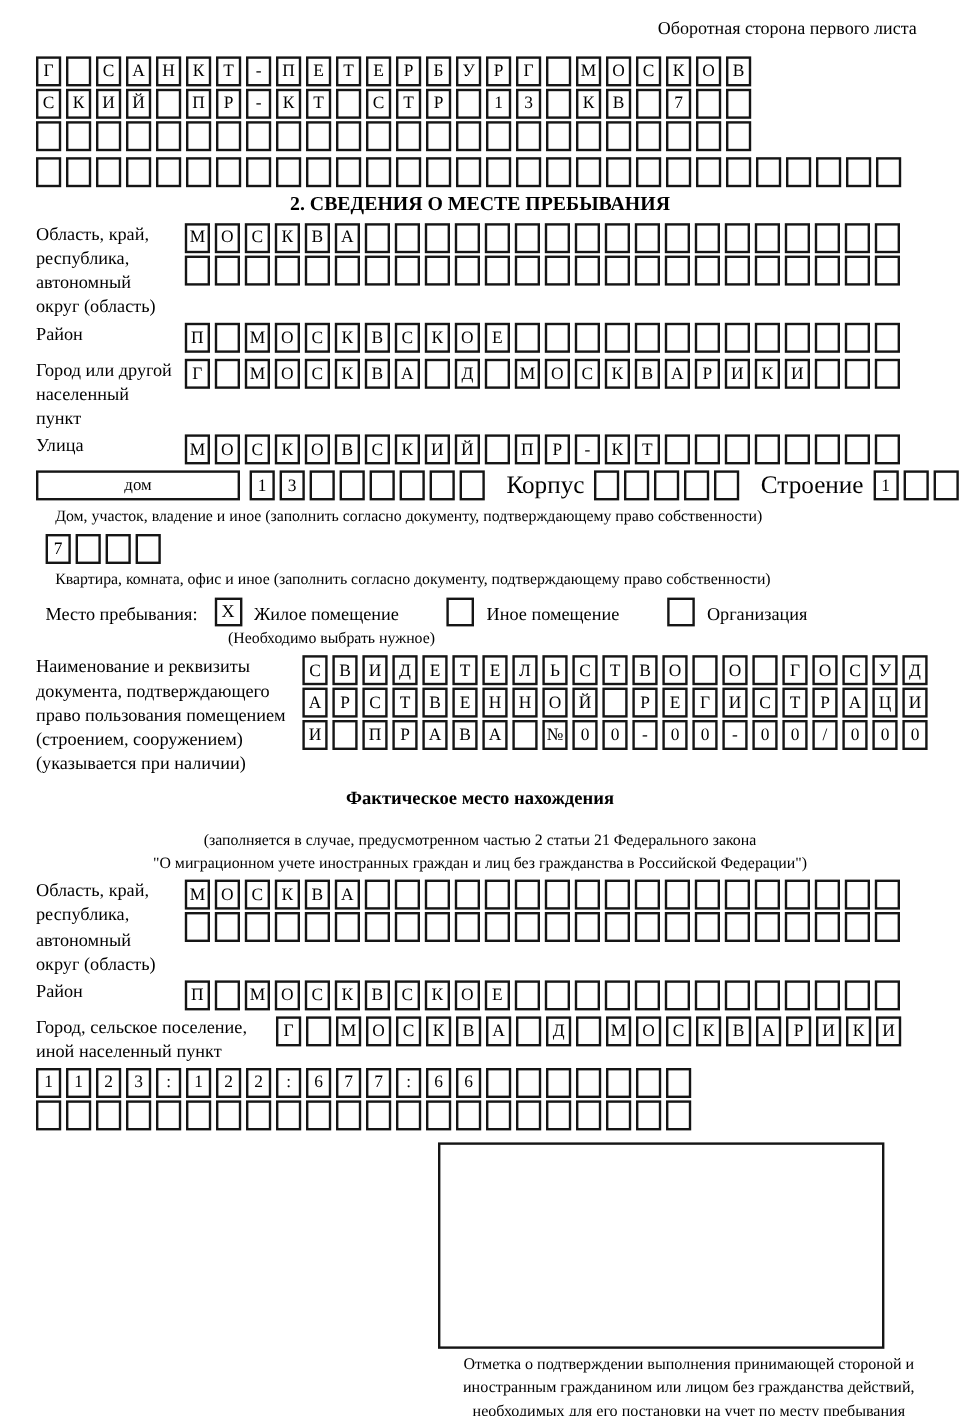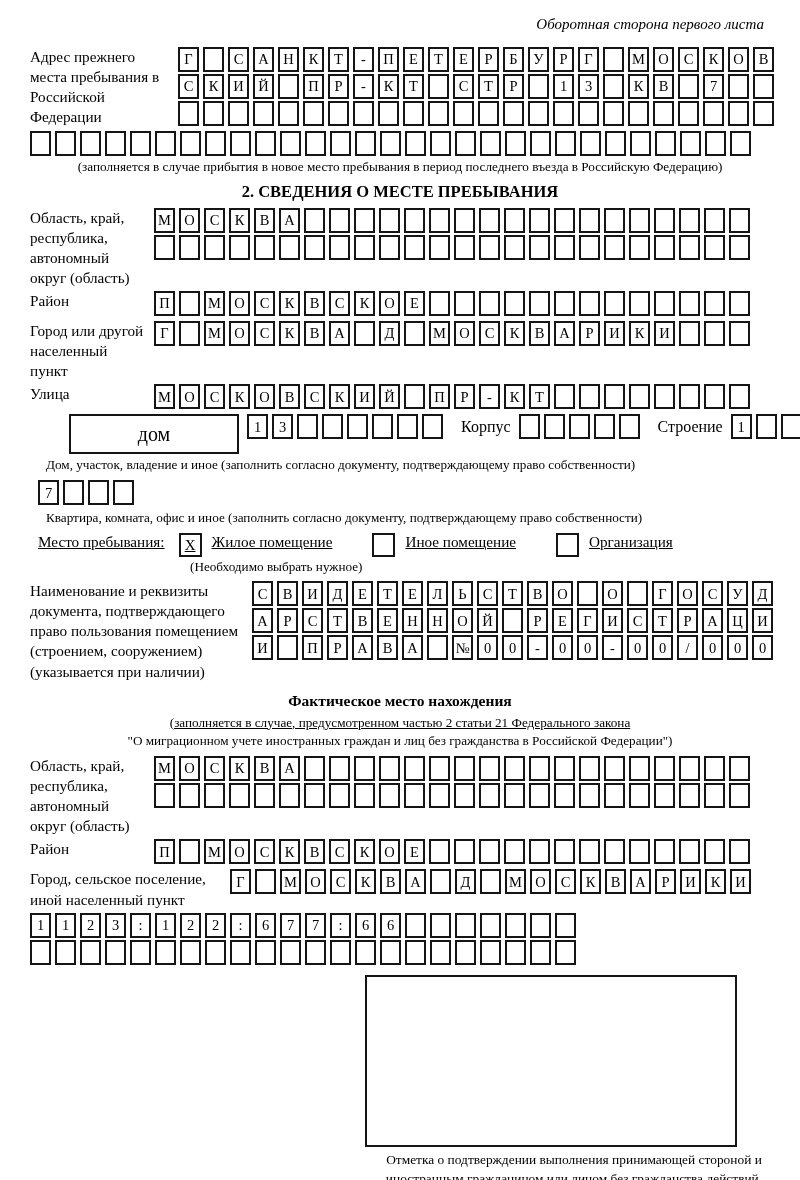--- a/index.html
+++ b/index.html
@@ -2,74 +2,73 @@
 <html><head>
 <meta charset="utf-8">
 <style>
   html,body { margin:0; padding:0; background:#fff; }
   .page {
     position:relative; width:800px; height:1180px; overflow:hidden;
     background:#fff; color:#000; box-sizing:border-box;
     font-family:"Liberation Serif","DejaVu Serif",serif;
     padding:12px 30px 0 30px;
   }
-  .header-note { text-align:right; font-size:15px; padding:4px 6px 14px 0;font-style:italic; }
+  .header-note { text-align:right; font-size:15px; padding:4px 6px 14px 0; }
 
   .field { display:flex; align-items:flex-start; margin-bottom:3px; }
   .flabel { flex:0 0 124px; font-size:15.2px; line-height:1.32; padding-right:6px; box-sizing:border-box; }
   .flabel.w148 { flex:0 0 148px; }
   .flabel.w200 { flex:0 0 200px; }
   .flabel.w222 { flex:0 0 222px; }
 
   .cellcol { display:flex; flex-direction:column; }
   .cellrow { display:flex; margin-bottom:2px; }
   .cell {
     flex:0 0 auto; width:21px; height:25px; box-sizing:border-box;
     border:2px solid #151515; margin-right:4px;
     display:inline-flex; align-items:center; justify-content:center;
     font-size:14.5px; line-height:1;
   }
   .fullrow { margin-left:0; }
 
   .note { font-size:13.2px; text-align:center; line-height:1.35; margin:1px 0 6px 0; }
   .section-title { text-align:center; font-weight:bold; font-size:16.5px; margin:4px 0 6px 0; }
-  .sub-title { text-align:center; font-weight:bold; font-size:15.5px; margin:10px 0 4px 0; }
+  .sub-title { text-align:center; font-weight:bold; font-size:15.5px; margin:10px 0 16px 0; }
 
   .box-label {
-    box-sizing:border-box; border:2px solid #151515; height:40px;
+    box-sizing:border-box; border:2px solid #151515; height:25px;
     display:inline-flex; align-items:center; justify-content:center;
-    font-size:20px; flex:0 0 auto;margin-left:39px;
+    font-size:14px; flex:0 0 auto;
   }
   .caption { font-size:13.2px; margin:1px 0 7px 16px; }
 
-  .stay-row { display:flex; align-items:flex-start; margin:6px 0 2px 8px; font-size:15.2px;text-decoration:underline; }
+  .stay-row { display:flex; align-items:flex-end; margin:6px 0 2px 8px; font-size:15.2px; }
   .chk {
     box-sizing:border-box; width:23px; height:24px; border:2px solid #151515;
     display:inline-flex; align-items:center; justify-content:center;
     font-size:15px; margin:0 10px 0 14px; flex:0 0 auto;
   }
   .stay-opt-label { margin-right:26px; }
   .stay-note { font-size:13.2px; text-align:left; width:320px; margin-left:160px; margin-bottom:6px; }
 
-  .inline-lab { font-size:16px; margin:0 8px 0 14px; line-height:25px; }
+  .inline-lab { font-size:21px; margin:0 8px 0 14px; line-height:25px; }
   .gap8 { width:8px; flex:0 0 auto; }
 
   .stamp-wrap { margin-top:8px; }
   .stamp-box { box-sizing:border-box; margin-left:335px; width:372px; height:172px; border:2px solid #151515; }
   .stamp-caption { width:452px; margin-left:318px; margin-top:3px; text-align:center; font-size:13.4px; line-height:1.45; }
 </style>
 </head>
 <body>
 
 <div class="page">
 
   <div class="header-note">Оборотная сторона первого листа</div>
 
   <div class="field">
-    <div class="flabel w148">Адрес прежнего места пребывания в Российской Федерации</div>
     <div class="cellcol">
       <div class="cellrow">
           <span class="cell">Г</span>
           <span class="cell"></span>
           <span class="cell">С</span>
           <span class="cell">А</span>
           <span class="cell">Н</span>
           <span class="cell">К</span>
           <span class="cell">Т</span>
           <span class="cell">-</span>
@@ -168,21 +167,20 @@
       <span class="cell"></span>
       <span class="cell"></span>
       <span class="cell"></span>
       <span class="cell"></span>
       <span class="cell"></span>
       <span class="cell"></span>
       <span class="cell"></span>
       <span class="cell"></span>
       <span class="cell"></span>
     </div>
-  <div class="note">(заполняется в случае прибытия в новое место пребывания в период последнего въезда в Российскую Федерацию)</div>
 
   <div class="section-title">2. СВЕДЕНИЯ О МЕСТЕ ПРЕБЫВАНИЯ</div>
 
   <div class="field">
     <div class="flabel">Область, край, республика, автономный округ (область)</div>
     <div class="cellcol">
       <div class="cellrow">
           <span class="cell">М</span>
           <span class="cell">О</span>
           <span class="cell">С</span>
@@ -449,21 +447,21 @@
           <span class="cell">0</span>
           <span class="cell">/</span>
           <span class="cell">0</span>
           <span class="cell">0</span>
           <span class="cell">0</span>
         </div>
     </div>
   </div>
 
   <div class="sub-title">Фактическое место нахождения</div>
-  <div class="note" style="margin-bottom:0;text-decoration:underline;">(заполняется в случае, предусмотренном частью 2 статьи 21 Федерального закона</div>
+  <div class="note" style="margin-bottom:0;">(заполняется в случае, предусмотренном частью 2 статьи 21 Федерального закона</div>
   <div class="note">"О миграционном учете иностранных граждан и лиц без гражданства в Российской Федерации")</div>
 
   <div class="field">
     <div class="flabel">Область, край, республика, автономный округ (область)</div>
     <div class="cellcol">
       <div class="cellrow">
           <span class="cell">М</span>
           <span class="cell">О</span>
           <span class="cell">С</span>
           <span class="cell">К</span>

